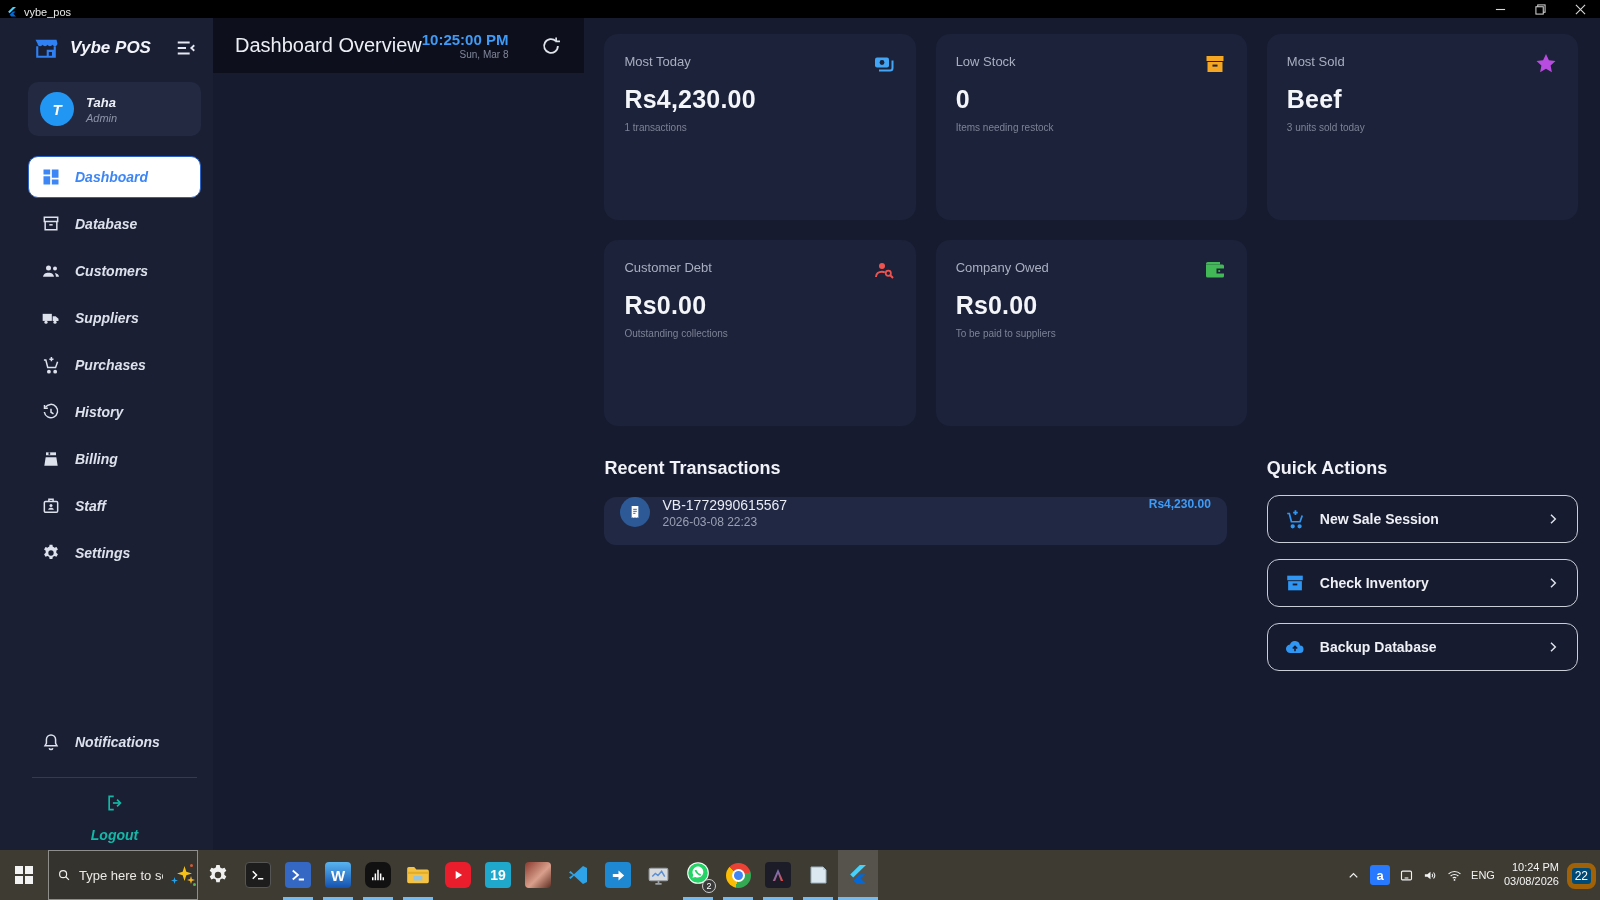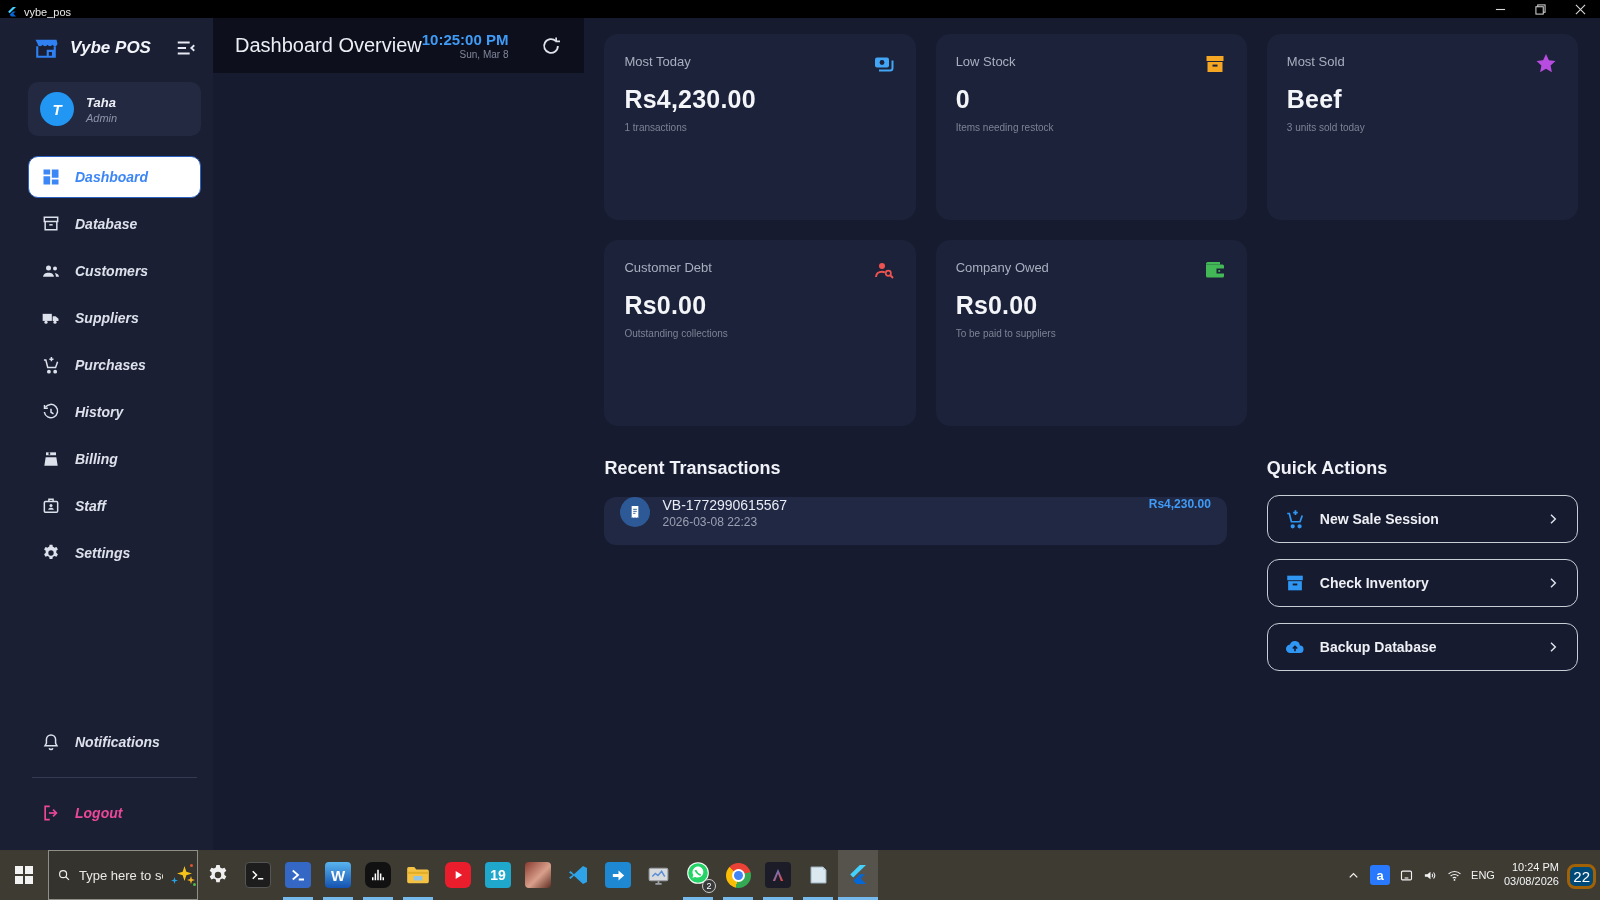--- a/index.html
+++ b/index.html
@@ -28,21 +28,21 @@
   .avatar { width:34px; height:34px; border-radius:50%; background:#2196f3; color:#fff; font-size:15px; font-weight:bold; display:flex; align-items:center; justify-content:center; flex:none; }
   .user-name { font-size:13px; font-weight:bold; color:#eef1f7; }
   .user-role { font-size:11px; color:#8e94a8; margin-top:2px; }
   .nav { margin-top:20px; display:flex; flex-direction:column; gap:5px; }
   .nav-item { height:42px; display:flex; align-items:center; gap:14px; padding:0 12px; border-radius:10px;
     color:#dde1ec; font-size:14px; font-weight:600; border:1px solid transparent; cursor:pointer; }
   .nav-item svg { width:20px; height:20px; flex:none; }
   .nav-item.active { background:#ffffff; border-color:#2b62c4; color:#3c86f6; }
   .side-spacer { flex:1; }
   .side-divider { height:1px; background:#343a52; margin:14px 4px; }
-  .nav-item.logout { color:#ec4899; }
+  .nav-item.logout { color:#14b8a6;flex-direction:column; }
 
   
   .main { flex:1; display:flex; flex-direction:row; background:#161b2f; min-width:0; }
   .main-header { height:55px; background:#0d101c; display:flex; align-items:center; padding:0 22px; flex:none; }
   .page-title { font-size:20px; color:#eceef4; font-weight:500; }
   .header-right { margin-left:auto; display:flex; align-items:center; gap:32px; }
   .clock { text-align:right; }
   .clock-time { font-size:15px; font-weight:bold; color:#3f9bf5; }
   .clock-date { font-size:10px; color:#80869a; margin-top:1px; }
   .refresh-btn { width:22px; height:22px; color:#dfe3ea; }
@@ -91,21 +91,21 @@
   .tb-btn { width:40px; display:flex; align-items:center; justify-content:center; position:relative; }
   .tb-btn .ind { position:absolute; bottom:0; left:5px; right:5px; height:3px; background:#76b9ed; }
   .tb-btn.active-app { background:#55534b; }
   .tb-btn.active-app .ind { left:0; right:0; }
   .tile { width:26px; height:26px; border-radius:4px; display:flex; align-items:center; justify-content:center; font-weight:bold; }
   .tray { margin-left:auto; display:flex; align-items:center; gap:9px; padding-right:8px; }
   .tray svg { width:15px; height:15px; color:#f2f2f2; }
   .tray-text { font-size:11px; color:#f2f2f2; }
   .tray-clock { text-align:right; font-size:11px; line-height:1.25; color:#f5f5f5; }
   .tray-action { position:relative; width:24px; height:22px; }
-  .tray-badge { position:absolute; right:-4px; bottom:-3px; background:#004a77; color:#fff; font-size:15px; border-radius:8px; padding:1px 3px; border:3px solid #a16207; }
+  .tray-badge { position:absolute; right:-4px; bottom:-3px; background:#004a77; color:#fff; font-size:12px; border-radius:8px; padding:1px 3px; border:5px solid #a16207; }
   .wa-wrap { position:relative; }
   .wa-badge { position:absolute; right:-5px; bottom:-3px; width:14px; height:14px; border-radius:50%; background:#3a3a3a; border:1px solid #cfcfcf; color:#fff; font-size:9px; display:flex; align-items:center; justify-content:center; }
 </style>
 </head>
 <body>
 
 <div class="screen">
 
   <div class="titlebar">
     <svg class="flutter-sm" viewBox="0 0 24 24">

